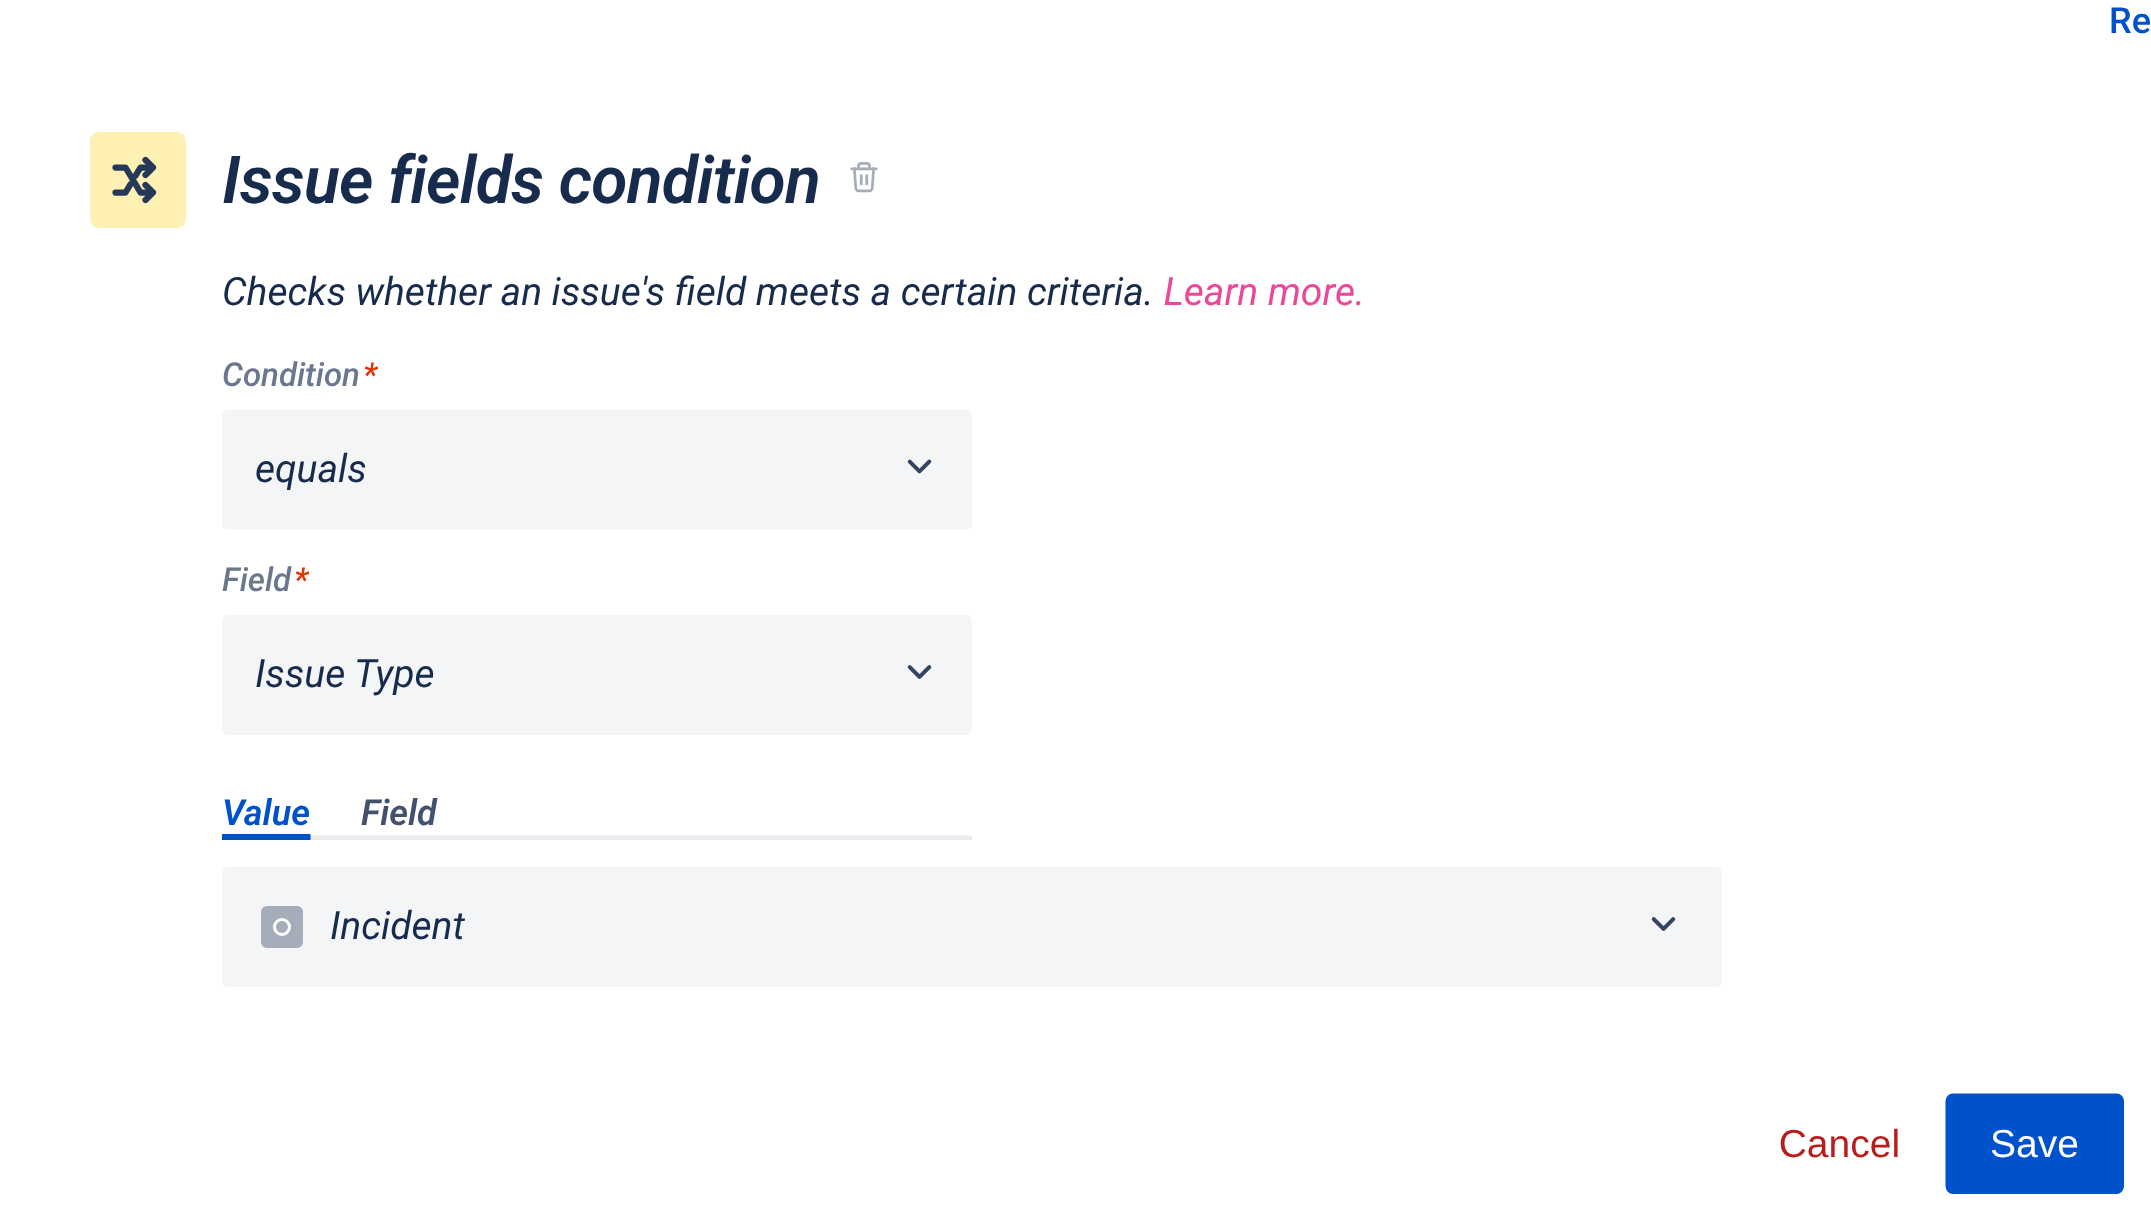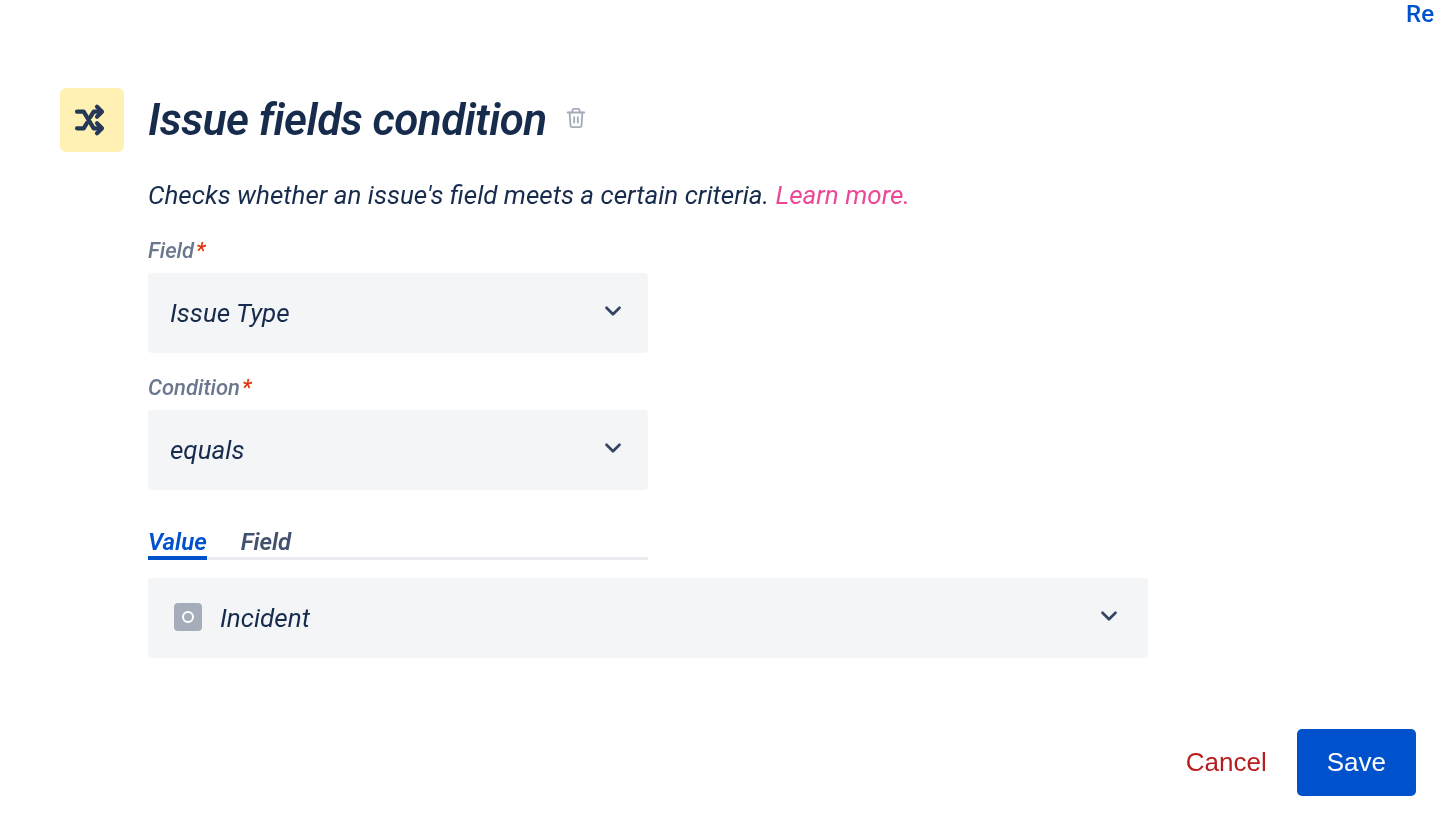--- a/index.html
+++ b/index.html
@@ -132,20 +132,21 @@
       border-radius: 4px;
       display: flex;
       align-items: center;
       justify-content: space-between;
       padding: 0 26px;
       margin-top: 18px;
       cursor: pointer;
     }
     .value-left {
       display: flex;
+      align-items: center;
       gap: 18px;
     }
     .value-icon {
       width: 28px;
       height: 28px;
       background: #A5ADBA;
       border-radius: 4px;
       display: flex;
       align-items: center;
       justify-content: center;
@@ -214,49 +215,49 @@
           <path d="M8 6V4a2 2 0 0 1 2-2h4a2 2 0 0 1 2 2v2"></path>
         </svg>
       </span>
     </div>
   </div>
 
   <div class="content">
     <p class="description">
       <span>Checks whether an issue's field meets a certain criteria. </span><a href="#">Learn more.</a>
     </p>
+
+    <div class="form-group">
+      <label class="label">
+        <span>Condition</span><span class="required">*</span>
+      </label>
+      <div class="select-box">
+        <span class="select-value">equals</span>
+        <span class="chevron">
+          <svg width="26" height="26" viewBox="0 0 24 24" fill="none" stroke="currentColor" stroke-width="2.5" stroke-linecap="round" stroke-linejoin="round">
+              <polyline points="6 9 12 15 18 9"></polyline>
+            </svg>
+        </span>
+      </div>
+    </div>
 
     <div class="form-group">
       <label class="label">
         <span>Field</span><span class="required">*</span>
       </label>
       <div class="select-box">
         <span class="select-value">Issue Type</span>
         <span class="chevron">
           <svg width="26" height="26" viewBox="0 0 24 24" fill="none" stroke="currentColor" stroke-width="2.5" stroke-linecap="round" stroke-linejoin="round">
               <polyline points="6 9 12 15 18 9"></polyline>
             </svg>
         </span>
       </div>
     </div>
 
-    <div class="form-group">
-      <label class="label">
-        <span>Condition</span><span class="required">*</span>
-      </label>
-      <div class="select-box">
-        <span class="select-value">equals</span>
-        <span class="chevron">
-          <svg width="26" height="26" viewBox="0 0 24 24" fill="none" stroke="currentColor" stroke-width="2.5" stroke-linecap="round" stroke-linejoin="round">
-              <polyline points="6 9 12 15 18 9"></polyline>
-            </svg>
-        </span>
-      </div>
-    </div>
-
     <div class="tabs">
       <div class="tab tab-active">Value</div>
       <div class="tab tab-inactive">Field</div>
     </div>
 
     <div class="value-select">
       <div class="value-left">
         <div class="value-icon">
           <div class="value-icon-inner"></div>
         </div>

